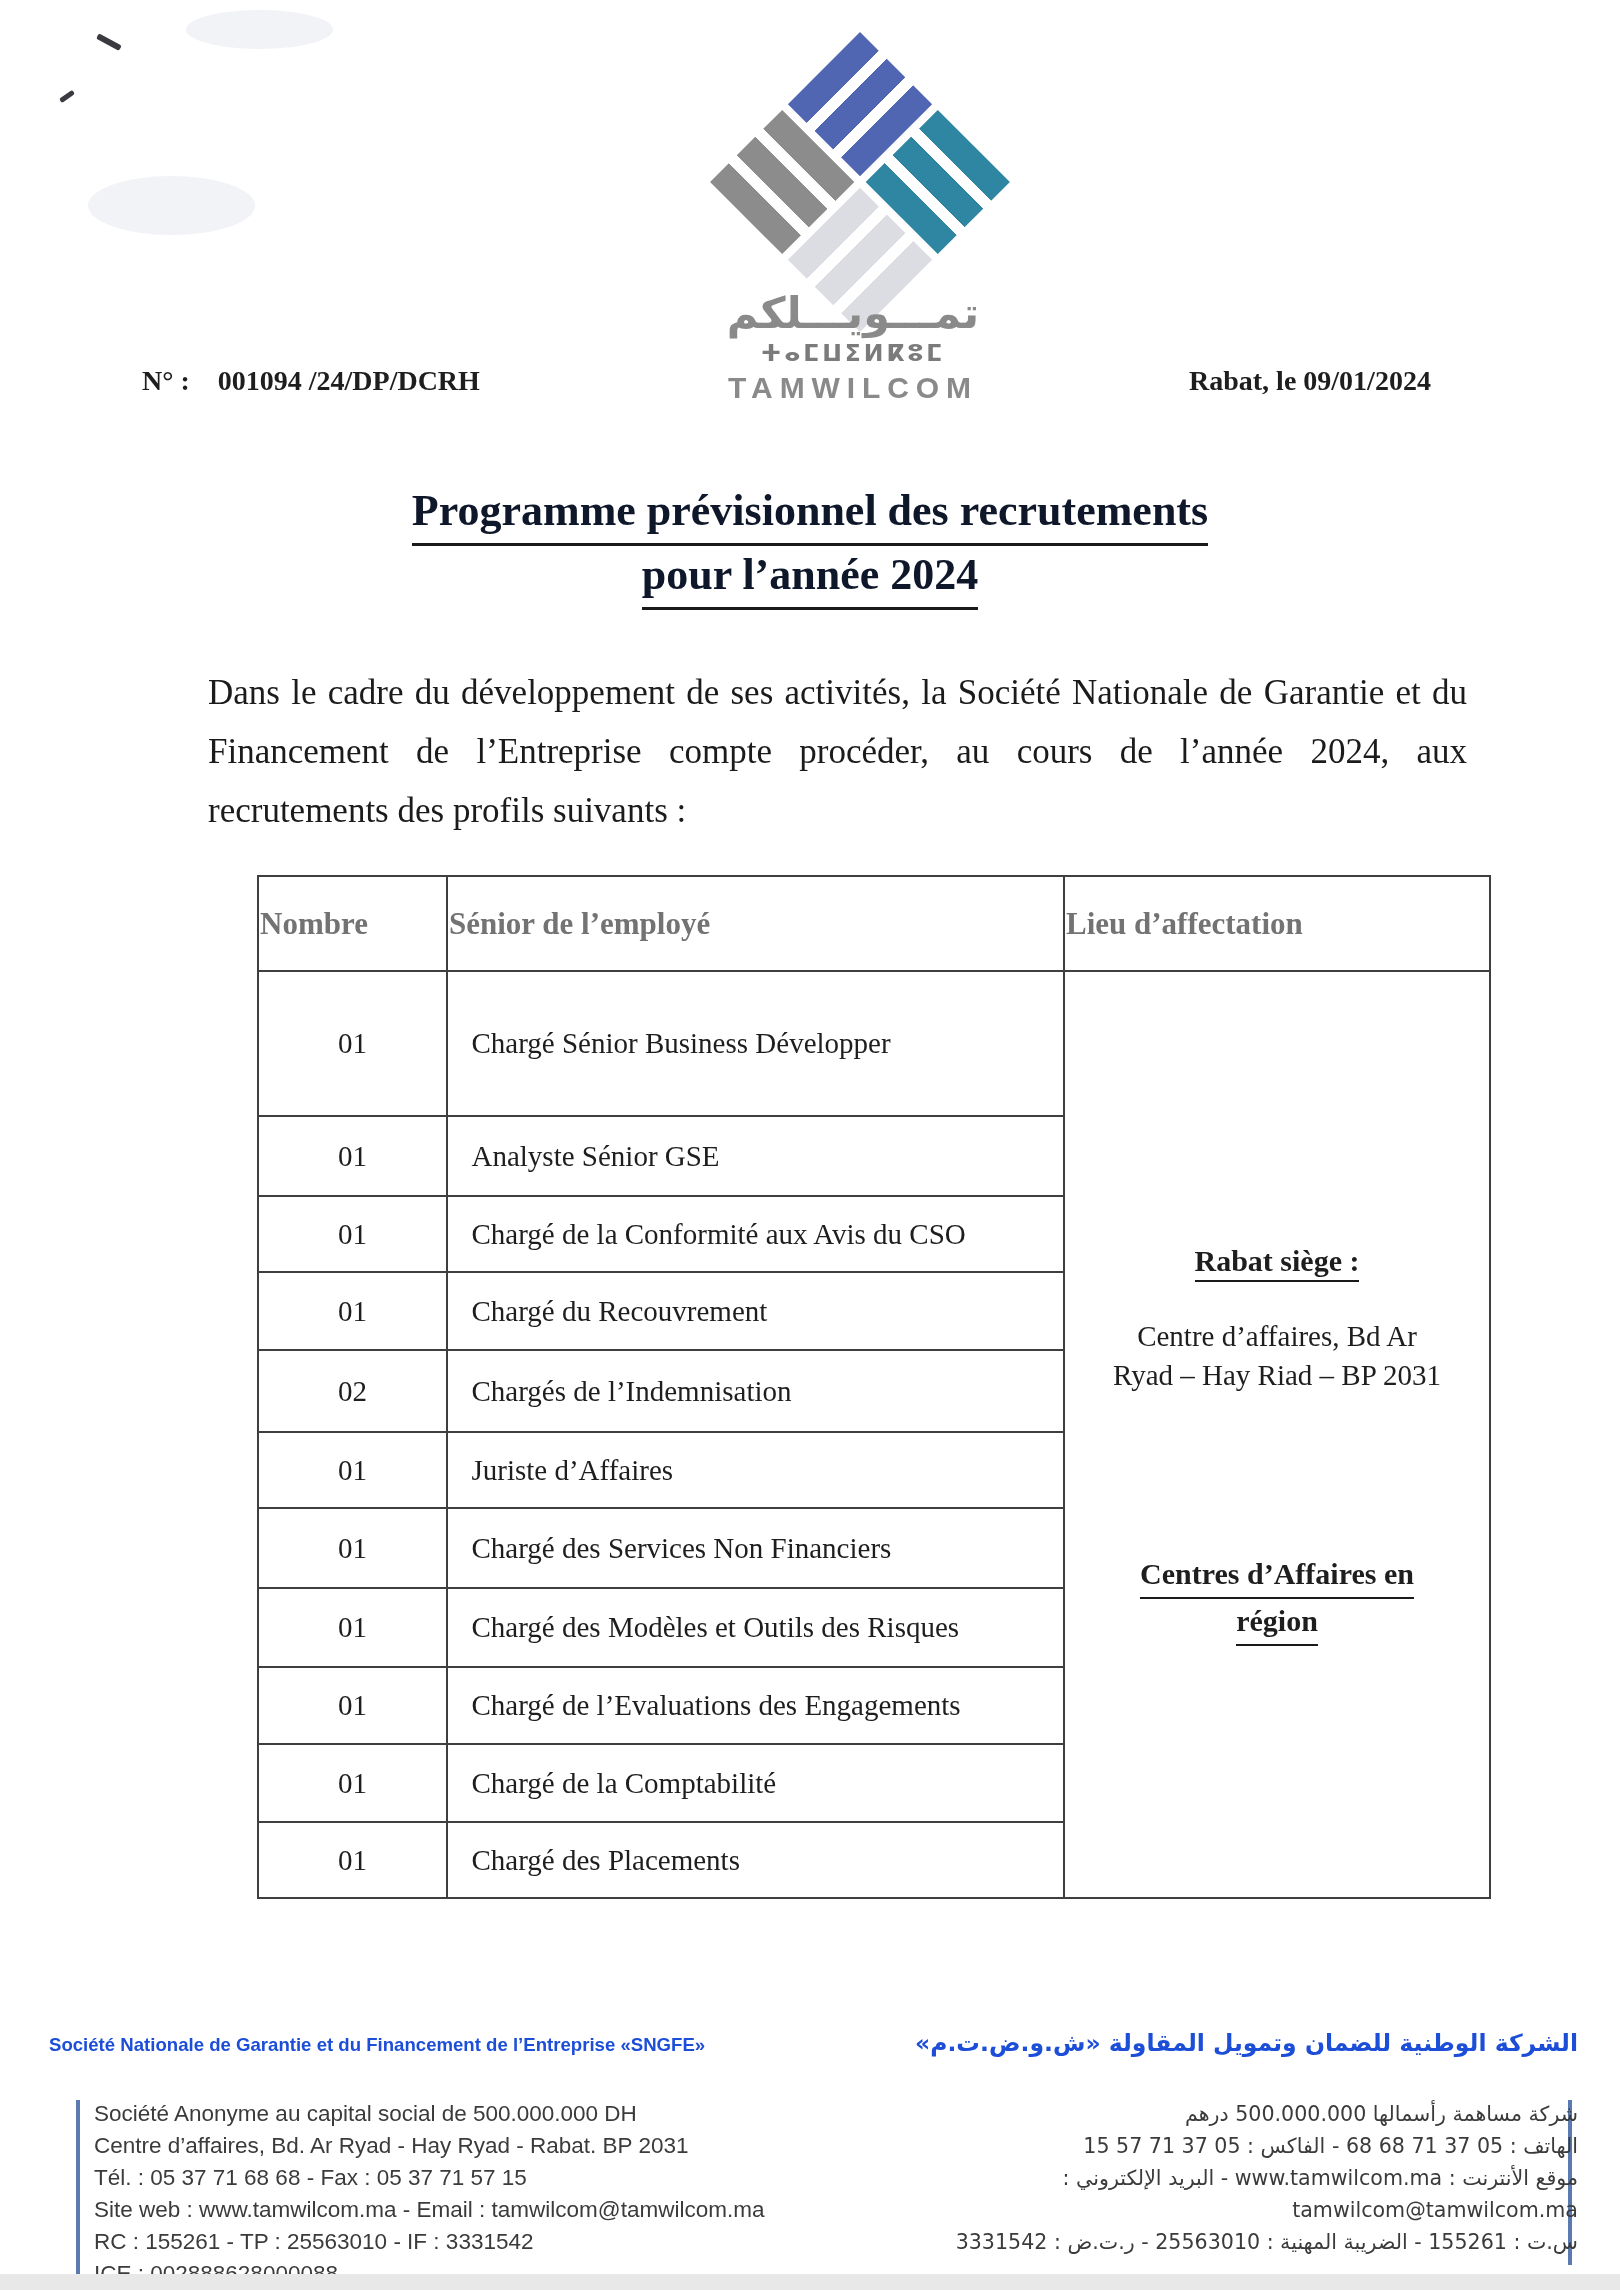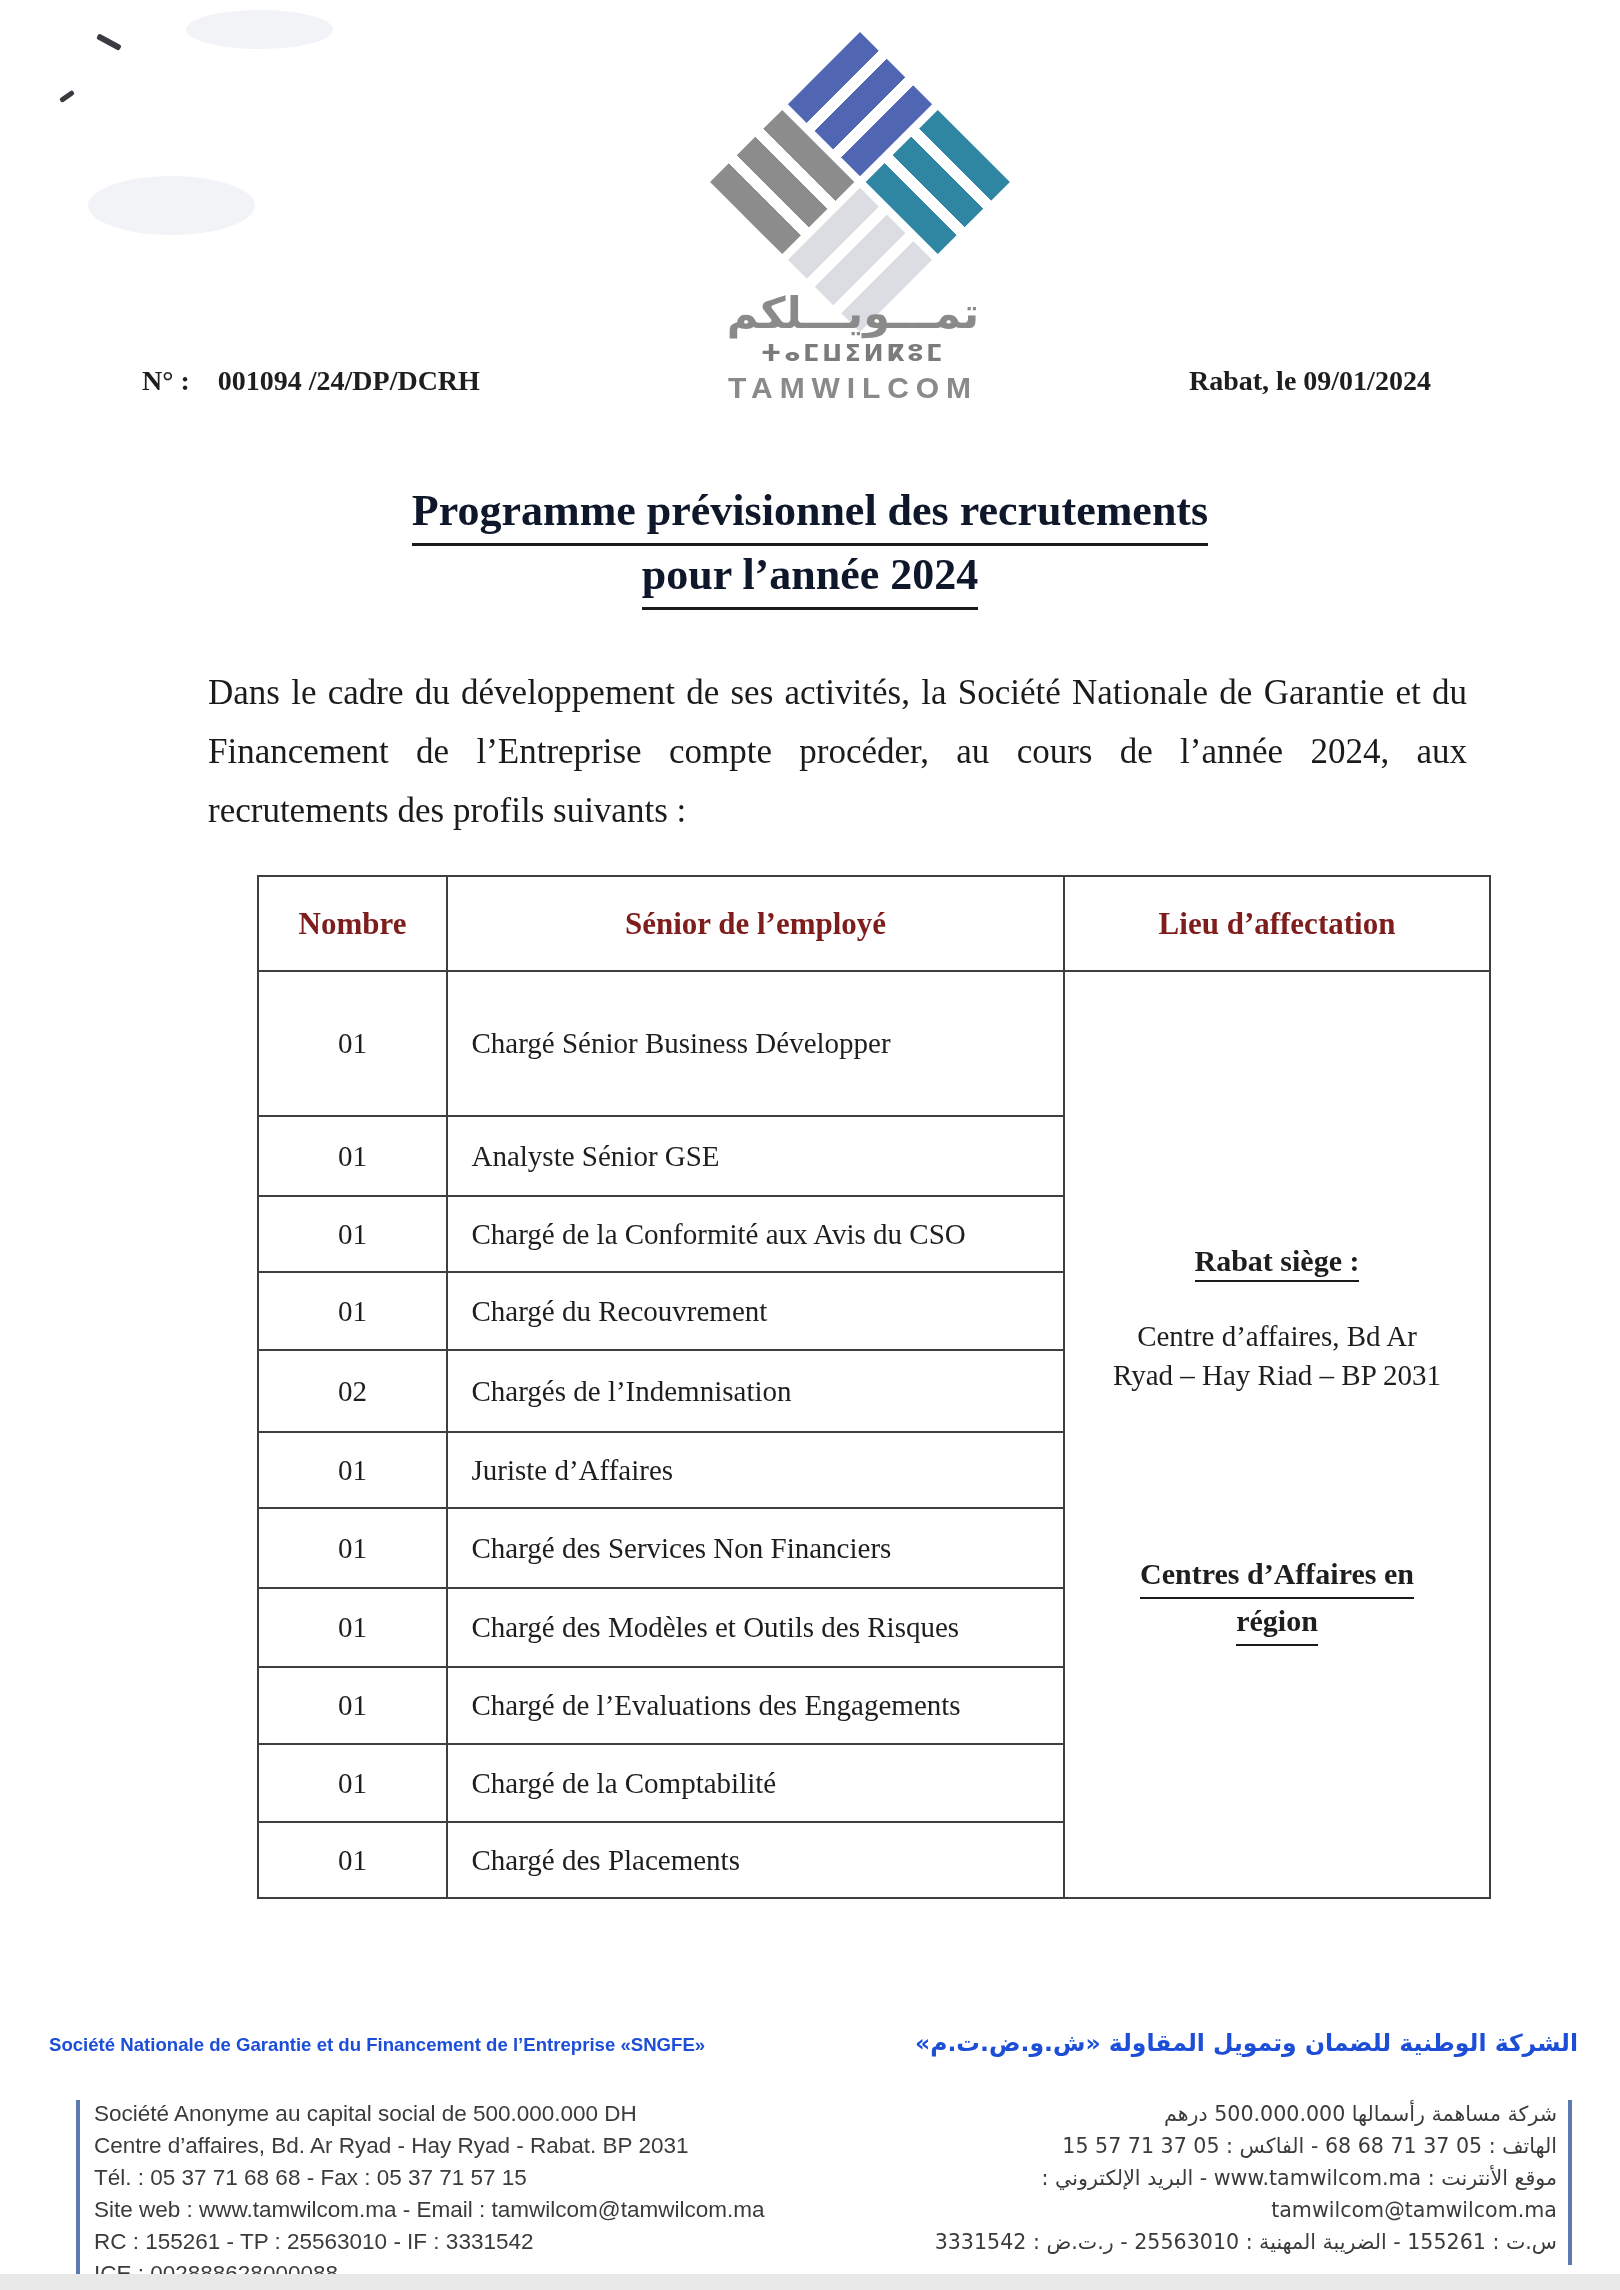--- a/index.html
+++ b/index.html
@@ -41,39 +41,39 @@
   
   .title{position:absolute;left:0;top:482px;width:1620px;text-align:center;font-weight:bold;font-size:44px;line-height:58px;color:#0f172a;}
   .title .tl{display:inline-block;border-bottom:3.9px solid #1a1a1a;padding-bottom:2.9px;}
 
   
   .intro{position:absolute;left:208px;top:663px;width:1259px;font-size:35px;line-height:59px;text-align:justify;color:#1b1b1b;}
 
   
   .tbl{position:absolute;left:257px;top:875px;border-collapse:collapse;table-layout:fixed;}
   .tbl td,.tbl th{border:2px solid #3f3f3f;font-weight:normal;}
-  .tbl th{font-weight:bold;font-size:31px;text-align:center;vertical-align:middle;color:#7f1d1d;}
+  .tbl th{font-weight:bold;font-size:31px;text-align:left;vertical-align:middle;color:#737373;}
   .td-num{text-align:center;vertical-align:middle;font-size:29px;}
   .td-role{padding-left:23.5px;vertical-align:middle;font-size:29px;}
   .td-lieu{vertical-align:top;position:relative;}
   .lieu-rabat-h{position:absolute;left:0;top:272px;width:100%;text-align:center;font-weight:bold;font-size:30px;}
   .lieu-rabat-h span{display:inline-block;border-bottom:2.9px solid #1a1a1a;padding-bottom:2px;}
   .lieu-address{position:absolute;left:0;top:345px;width:100%;text-align:center;font-size:29px;line-height:39px;}
   .lieu-region-h{position:absolute;left:0;top:580px;width:100%;text-align:center;font-weight:bold;font-size:30px;line-height:43px;}
   .lieu-region-h span{display:inline-block;border-bottom:2.9px solid #1a1a1a;padding-bottom:2px;}
 
   
   .f-band{position:absolute;left:49px;top:2029px;width:1529px;display:flex;justify-content:space-between;align-items:baseline;}
   .f-band .fb-fr{font-family:"Liberation Sans",sans-serif;font-weight:bold;font-size:18.6px;}
   .f-band .fb-tf{font-family:"DejaVu Sans",sans-serif;font-weight:bold;font-size:18.6px;letter-spacing:1px;}
   .f-band .fb-ar{font-family:"DejaVu Sans",sans-serif;font-weight:bold;font-size:23.5px;direction:rtl;}
   .f-bar-left{position:absolute;left:76px;top:2100px;width:3.9px;height:184px;background:#5a7ab0;}
   .f-bar-right{position:absolute;left:1568px;top:2100px;width:3.9px;height:165px;background:#5a7ab0;}
   .f-fr{position:absolute;left:94px;top:2098px;width:686px;font-family:"Liberation Sans",sans-serif;font-size:22.5px;line-height:32px;color:#3b3b3b;}
-  .f-ar{position:absolute;left:843px;top:2098px;width:714px;direction:rtl;text-align:right;font-family:"DejaVu Sans",sans-serif;font-size:20.6px;line-height:32px;color:#3b3b3b;}
+  .f-ar{position:absolute;left:864px;top:2098px;width:714px;direction:rtl;text-align:right;font-family:"DejaVu Sans",sans-serif;font-size:20.6px;line-height:32px;color:#3b3b3b;}
 </style>
 </head>
 <body>
 
 <div class="page">
 
   <div class="mark m1"></div>
   <div class="mark m2"></div>
   <div class="smudge s1"></div>
   <div class="smudge s2"></div>

